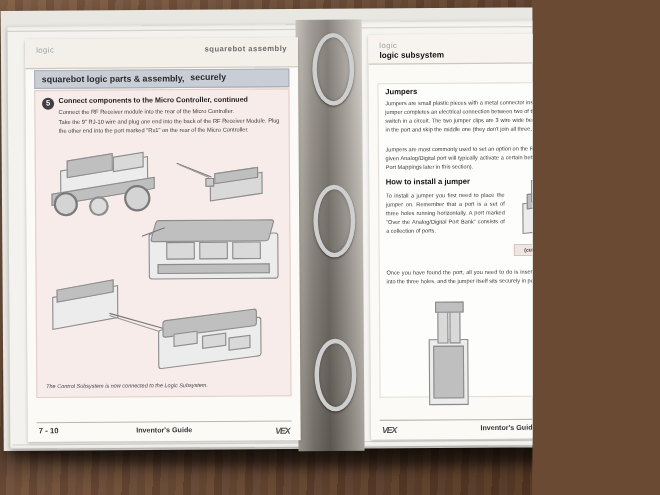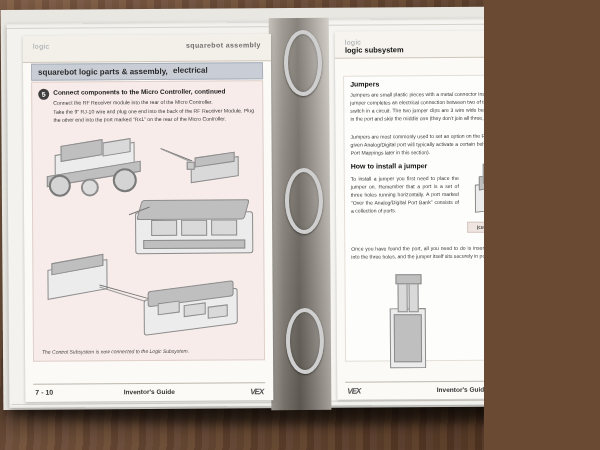--- a/index.html
+++ b/index.html
@@ -188,21 +188,21 @@
     <div class="ring r3"></div>
 
     <div class="page page-left">
       <div class="hdr-band"></div>
       <div class="hdr-word">logic</div>
       <div class="hdr-word right">squarebot assembly</div>
 
       <div class="title-bar">
         <span>squarebot logic parts &amp; assembly,</span>
       </div>
-      <div style="position:absolute;left:150px;top:31px;font-size:8px;font-weight:bold;color:#2a2a2a;">electrical</div>
+      <div style="position:absolute;left:150px;top:31px;font-size:8px;font-weight:bold;color:#2a2a2a;">securely</div>
 
       <div class="tinted">
 
         <div class="step-num">5</div>
         <div class="step-head">Connect components to the Micro Controller, continued</div>
         <div class="step-body">Connect the RF Receiver module into the rear of the Micro Controller.</div>
         <div class="step-body" style="top:25px;">Take the 9" RJ-10 wire and plug one end into the back of the RF Receiver Module. Plug the other end into the port marked "Rx1" on the rear of the Micro Controller.</div>
 
         <div class="art" style="left:8px;top:56px;width:110px;height:66px;">
           <div class="blk l" style="left:14px;top:10px;width:78px;height:22px;transform:skewY(-9deg);"></div>

